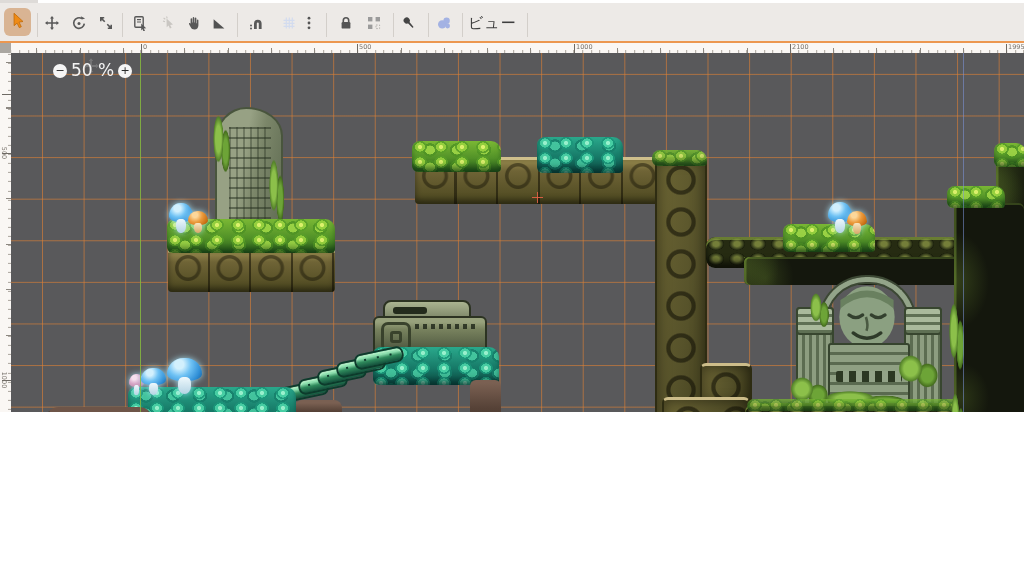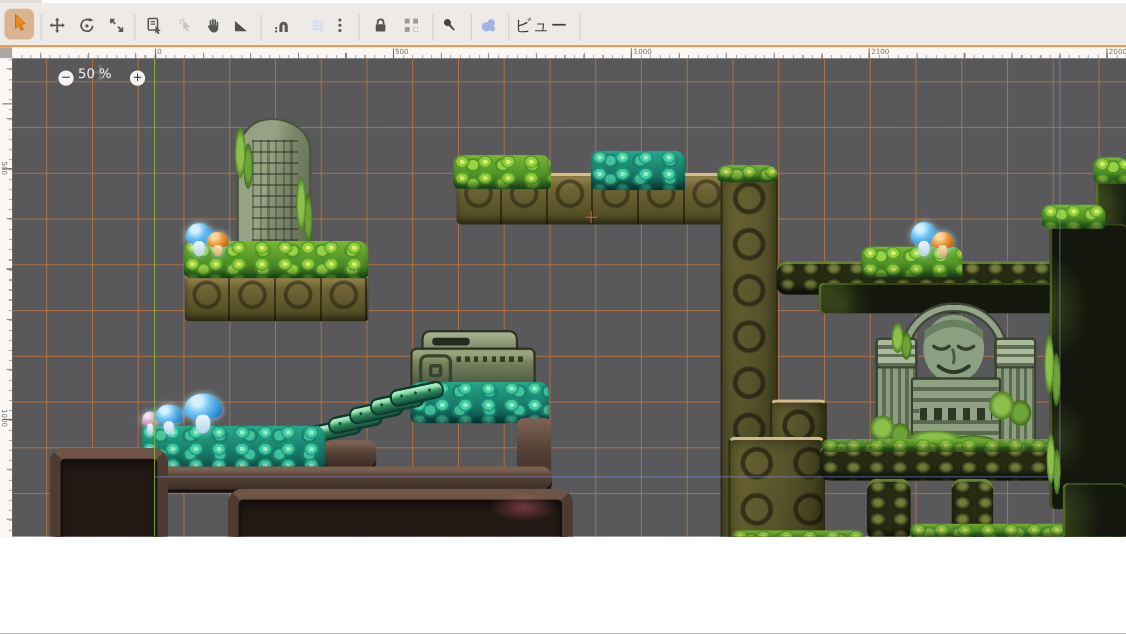--- a/index.html
+++ b/index.html
@@ -1,16 +1,16 @@
 <!DOCTYPE html>
 <html><head>
 <meta charset="utf-8">
 <style>
   html,body{margin:0;padding:0;}
-  #screen{position:relative;width:1024px;height:488px;overflow:hidden;
+  #screen{position:relative;width:1024px;height:412px;overflow:hidden;
     font-family:"DejaVu Sans","Liberation Sans",sans-serif;background:#f3f0ed;}
   .ab{position:absolute;}
   
   #topstrip{left:0;top:0;width:1024px;height:3px;background:#ffffff;}
   #topstrip-l{left:0;top:0;width:38px;height:3px;background:#dedbd8;}
   #toolbar{left:0;top:3px;width:1024px;height:38px;background:#edeae7;border-bottom:1px solid #d8d4d0;}
   .tbtn{position:absolute;top:12px;width:20px;height:20px;display:flex;align-items:center;justify-content:center;}
   .tsep{position:absolute;top:10px;width:1px;height:24px;background:#d3cfca;}
   #sel-tool{position:absolute;left:4px;top:5px;width:27px;height:28px;background:#d9b493;border-radius:6px;
     display:flex;align-items:center;justify-content:center;}
@@ -43,21 +43,21 @@
       linear-gradient(to right,rgba(222,128,52,.62) 1px,transparent 1px),
       linear-gradient(to bottom,rgba(222,128,52,.62) 1px,transparent 1px);
     background-size:41.6px 41.6px;background-position:31px 20.9px;overflow:hidden;}
   #accent-bottom{left:0;top:567px;width:1024px;height:2px;background:#ec9750;border-radius:0 0 6px 6px;}
   #bottomstrip{left:0;top:569px;width:1024px;height:7px;background:#f3f0ed;}
   #axis-x0{left:128.5px;top:0;width:1.5px;height:514px;background:rgba(134,185,62,.85);z-index:40;}
   .guide{background:rgba(125,150,220,.55);z-index:41;}
   
   .zbtn{position:absolute;width:14px;height:14px;border-radius:50%;background:rgba(252,252,252,.96);
     color:#2b2b2b;font-size:11px;line-height:14px;text-align:center;z-index:50;}
-  #zoomlabel{position:absolute;left:60px;top:7px;width:44px;font-size:12px;color:#f2f2f2;z-index:50;}
+  #zoomlabel{position:absolute;left:60px;top:7px;width:44px;font-size:17px;color:#f2f2f2;z-index:50;}
   
   .gg{background:
       radial-gradient(9px 8px at 8px 6px,rgba(224,243,110,.95) 0 24%,rgba(150,208,62,.95) 26% 56%,rgba(88,158,40,.9) 58% 74%,transparent 76%),
       radial-gradient(11px 10px at 18px 9px,rgba(158,214,70,.9) 0 44%,rgba(78,146,36,.85) 46% 66%,transparent 68%),
       radial-gradient(1.4px 1.4px at 5px 12px,#efe070 60%,transparent 62%),
       linear-gradient(to bottom,#7ab834 0%,#529228 55%,#2c611c 100%);
     background-size:21px 15px,27px 17px,11px 9px,100% 100%;
     background-repeat:repeat,repeat,repeat,no-repeat;
     border-radius:8px 10px 4px 6px;box-shadow:inset 0 -6px 7px -2px rgba(12,45,18,.75);}
   .gt{background:
@@ -239,21 +239,21 @@
     <div class="tsep" style="left:527px"></div>
   </div>
 
   <div class="ab" id="accent-top"></div>
   <div class="ab" id="ruler-corner"></div>
   <div class="ab" id="hruler">
     <span class="hlab" style="left:132px">0</span>
     <span class="hlab" style="left:348px">500</span>
     <span class="hlab" style="left:565px">1000</span>
     <span class="hlab" style="left:781px">2100</span>
-    <span class="hlab" style="left:997px">2000</span>
+    <span class="hlab" style="left:997px">1995</span>
   </div>
   <div class="ab" id="vruler">
     <span class="vlab" style="top:95px">500</span>
     <span class="vlab" style="top:322px">1000</span>
   </div>
 
   <div class="ab" id="canvas">
 
     <div class="ab" id="axis-x0"></div>
     <div class="ab guide" style="left:952px;top:0;width:1px;height:380px"></div>

